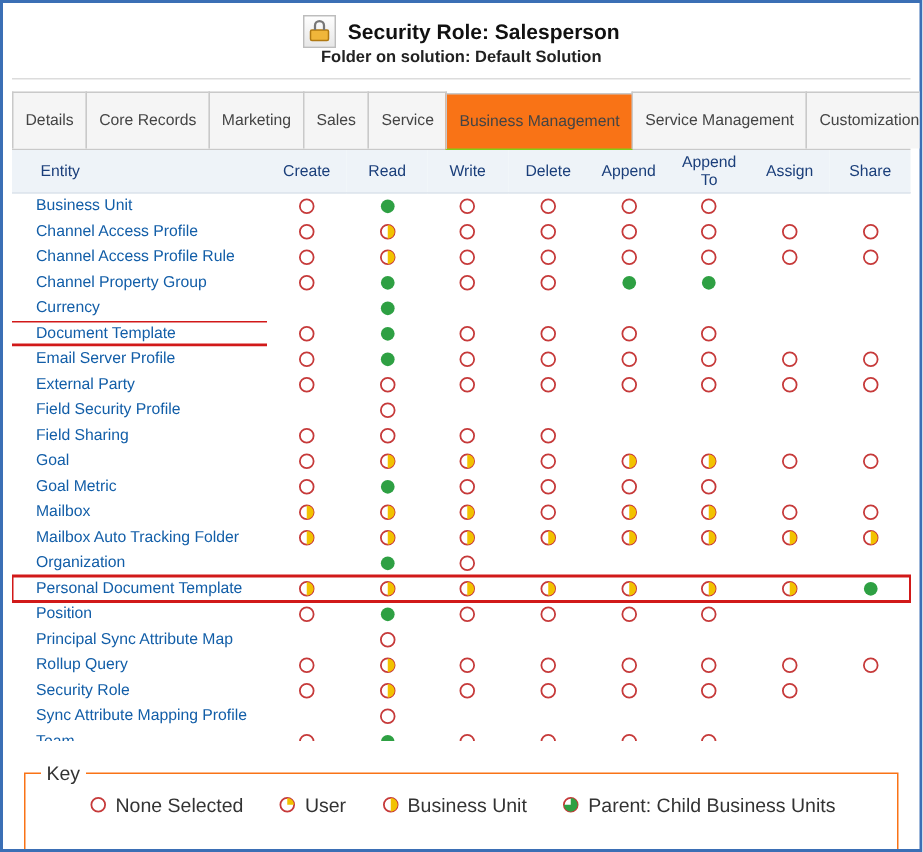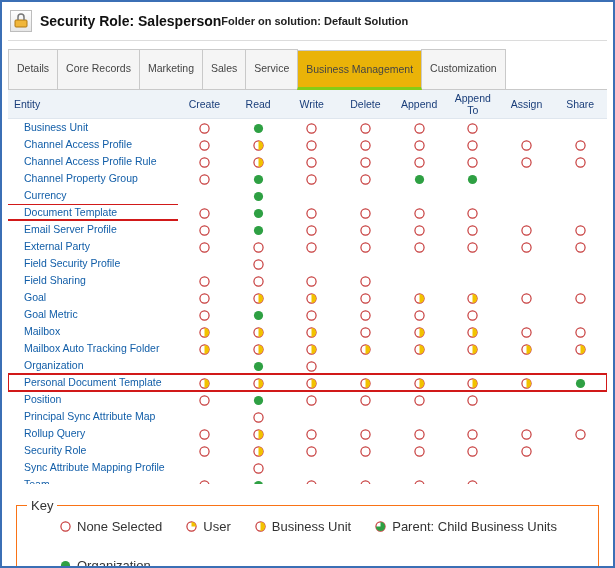--- a/index.html
+++ b/index.html
@@ -13,22 +13,23 @@
   .frame {
     width: 615px; height: 568px;
     border: 2px solid #3b6fb5;
     position: relative;
     overflow: hidden;
     padding: 4px 6px 6px 6px;
   }
   .header {
     display: flex;
     align-items: center;
-    justify-content: flex-start;
+    justify-content: flex-end;
     padding: 4px 2px 8px 2px;
+    flex-direction: column;
   }
   .header-left {
     display: flex;
     align-items: center;
     gap: 8px;
   }
   .app-icon {
     width: 22px; height: 22px;
     border: 1px solid #bdbdbd;
     background: linear-gradient(#fefefe,#e7e7e7);
@@ -53,24 +54,24 @@
     border-bottom: none;
     background: #f5f5f5;
     padding: 12px 8px;
     margin-right: -1px;
     font-size: 10.5px;
     color: #444;
     cursor: pointer;
     white-space: nowrap;
   }
   .tab.active {
-    background: #eab308;
+    background: #f97316;
     position: relative;
     top: 1px;
-    border-bottom: 3px solid #84cc16;
+    border-bottom: 1px solid #84cc16;
   }
 
   .grid-wrap {
     height: 394px;
     overflow-y: auto;
     border-left: 0; border-right: 0;
     position: relative;
   }
   table.perm {
     width: 100%;
@@ -83,21 +84,21 @@
     vertical-align: middle;
   }
   table.perm thead th {
     background: #eef3f8;
     color: #1a3e7a;
     font-weight: 400;
     text-align: center;
     border-bottom: 1px solid #dfe6ee;
     height: 18px;
   }
-  table.perm thead th:first-child { text-align: left; padding-left: 6px; }
+  table.perm thead th:first-child { text-align: left; padding-left: 19px; }
   col.entity { width: 158px; }
   col.priv  { width: 50px; }
   table.perm tbody td:first-child {
     color: #125ea8;
     padding-left: 16px;
     text-align: left;
     white-space: nowrap;
     overflow: hidden;
     text-overflow: ellipsis;
   }
@@ -148,20 +149,21 @@
   </div>
   <div class="hr"></div>
 
   <div class="tabs" id="tabs">
       <div class="tab">Details</div>
       <div class="tab">Core Records</div>
       <div class="tab">Marketing</div>
       <div class="tab">Sales</div>
       <div class="tab">Service</div>
       <div class="tab active">Business Management</div>
+      <div class="tab">Service Management</div>
       <div class="tab">Customization</div>
     </div>
 
   <div class="grid-wrap">
     <table class="perm">
       <colgroup>
         <col class="entity">
           <col class="priv">
           <col class="priv">
           <col class="priv">

